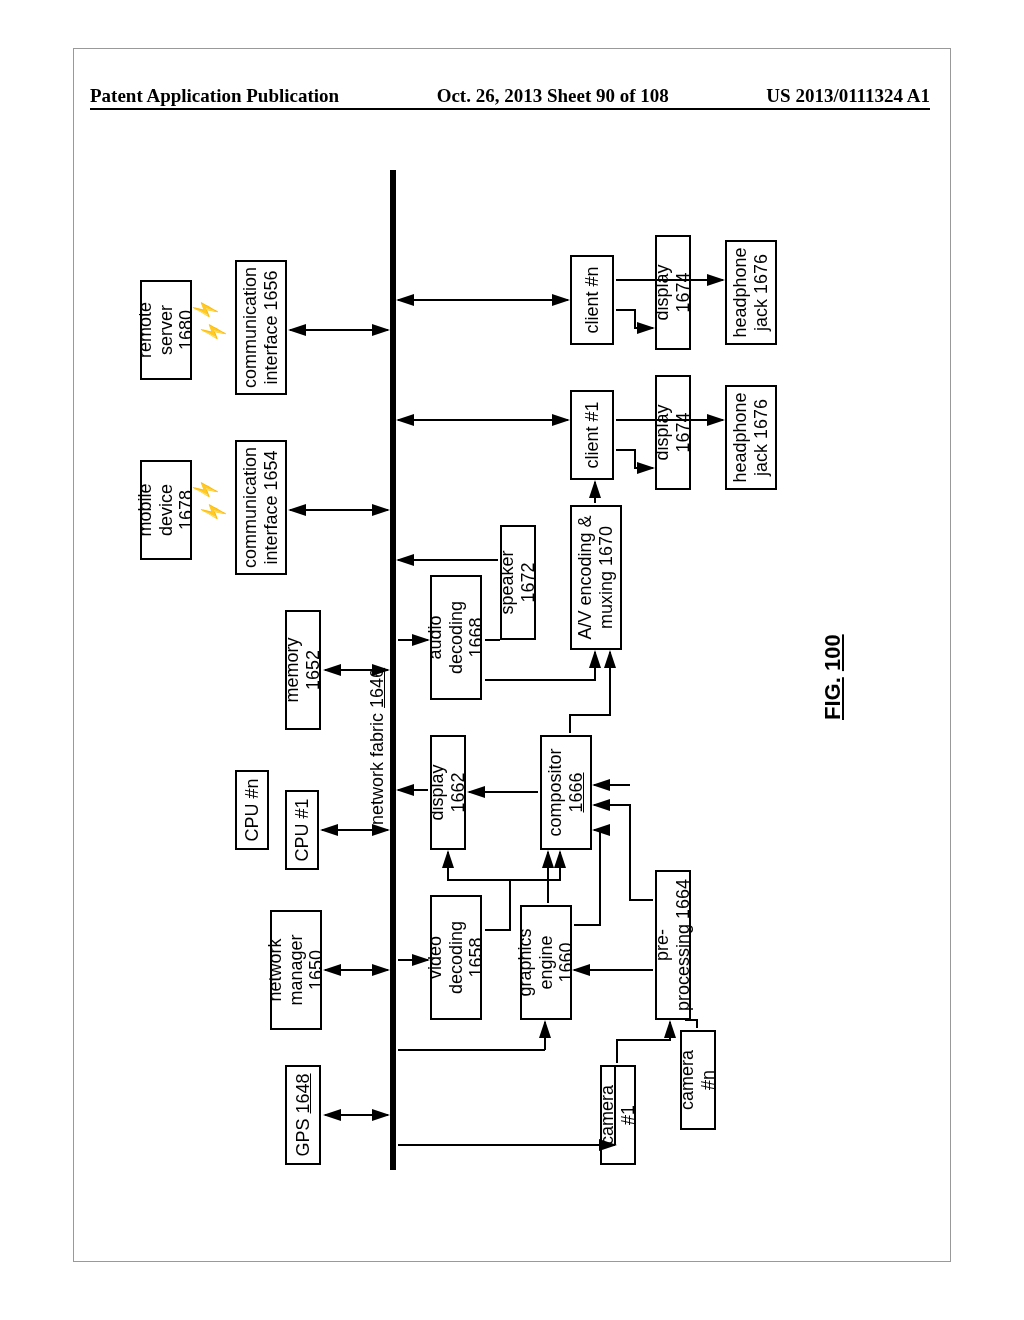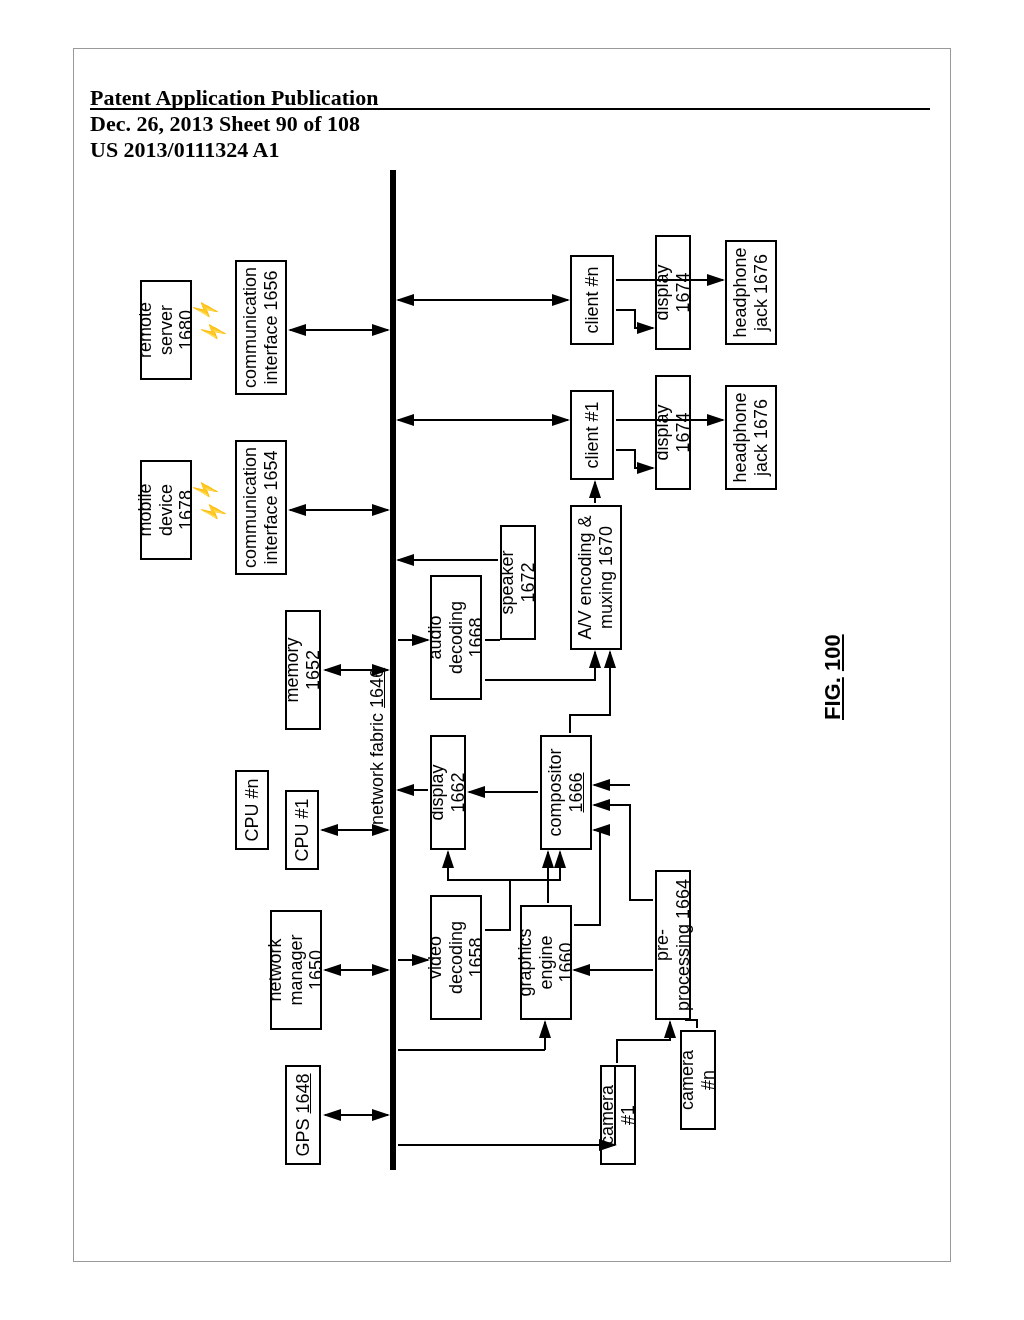--- a/index.html
+++ b/index.html
@@ -18,23 +18,22 @@
     width: 878px; height: 1214px;
     border: 1px solid #999;
   }
   .hdr {
     position: absolute;
     left: 90px; top: 85px;
     width: 840px;
     display: flex;
     justify-content: space-between;
     font-family: "Times New Roman", serif;
-    font-size: 22px;
+    font-size: 19px;
     font-weight: bold;
-    flex-direction: column;
   }
   .hline {
     position: absolute;
     left: 90px; top: 108px;
     width: 840px; height: 2px;
     background: #000;
   }
   .diagram {
     position: absolute;
     left: 130px; top: 160px;
@@ -83,21 +82,21 @@
     transform: rotate(-20deg);
   }
 </style>
 </head>
 <body>
 
 <div class="page"></div>
 
 <div class="hdr">
   <span>Patent Application Publication</span>
-  <span>Dec. 26, 2013  Sheet 90 of 108</span>
+  <span>Oct. 26, 2013  Sheet 90 of 108</span>
   <span>US 2013/0111324 A1</span>
 </div>
 <div class="hline"></div>
 
 <div class="diagram">
 <div class="dw">
 
   <div class="bus"></div>
   <div class="buslbl">
     <span>network fabric</span> <span class="ref">1646</span>

